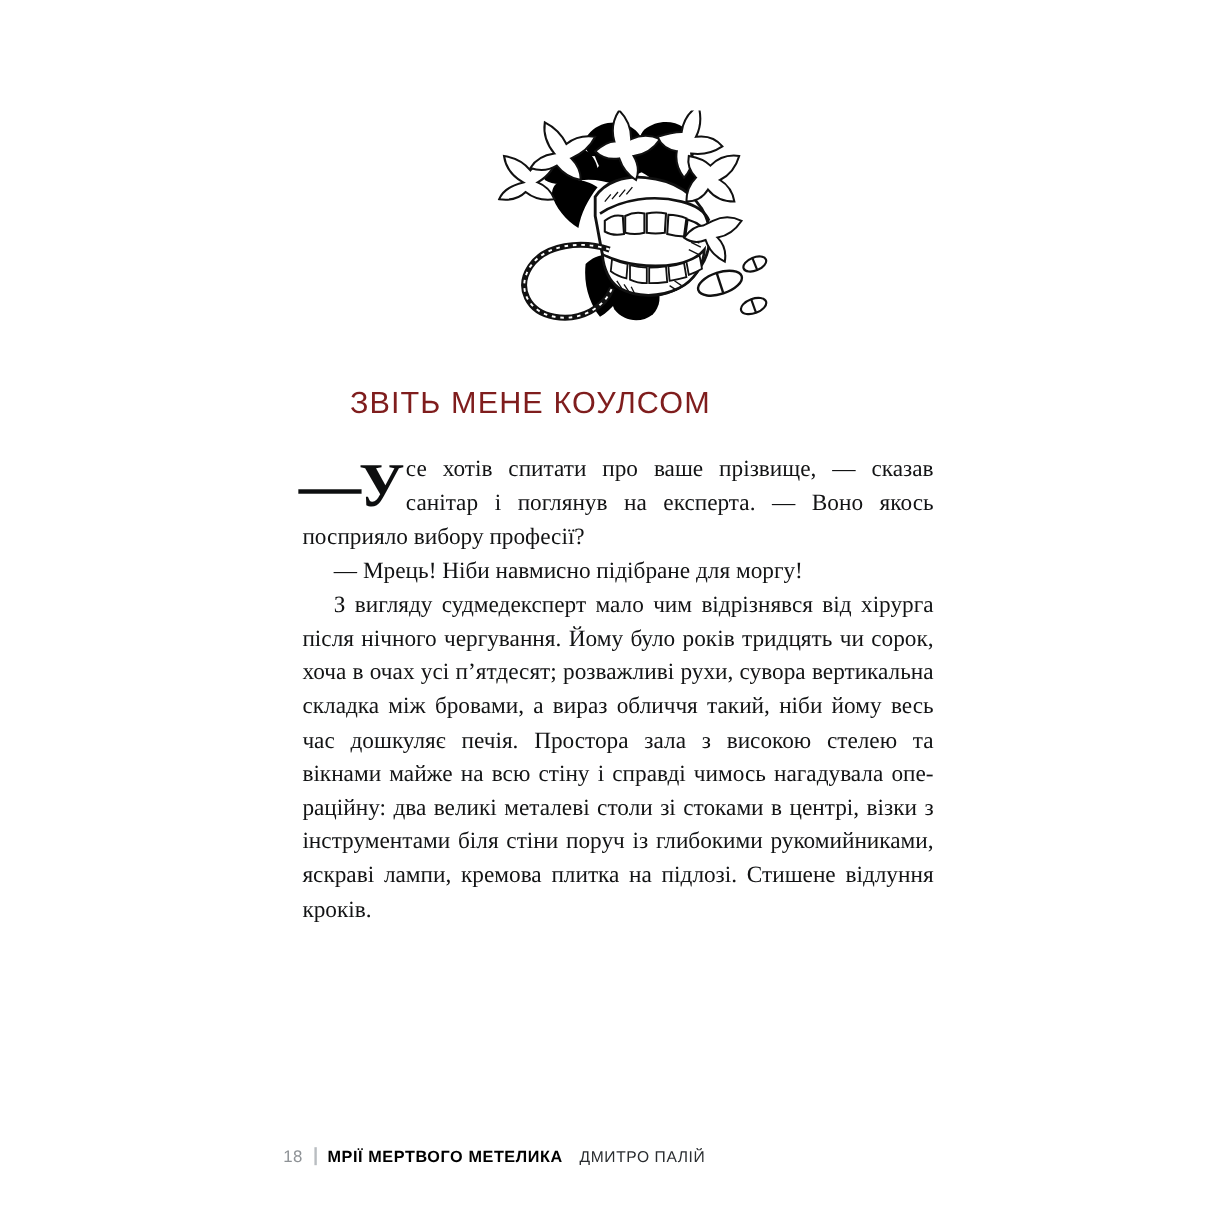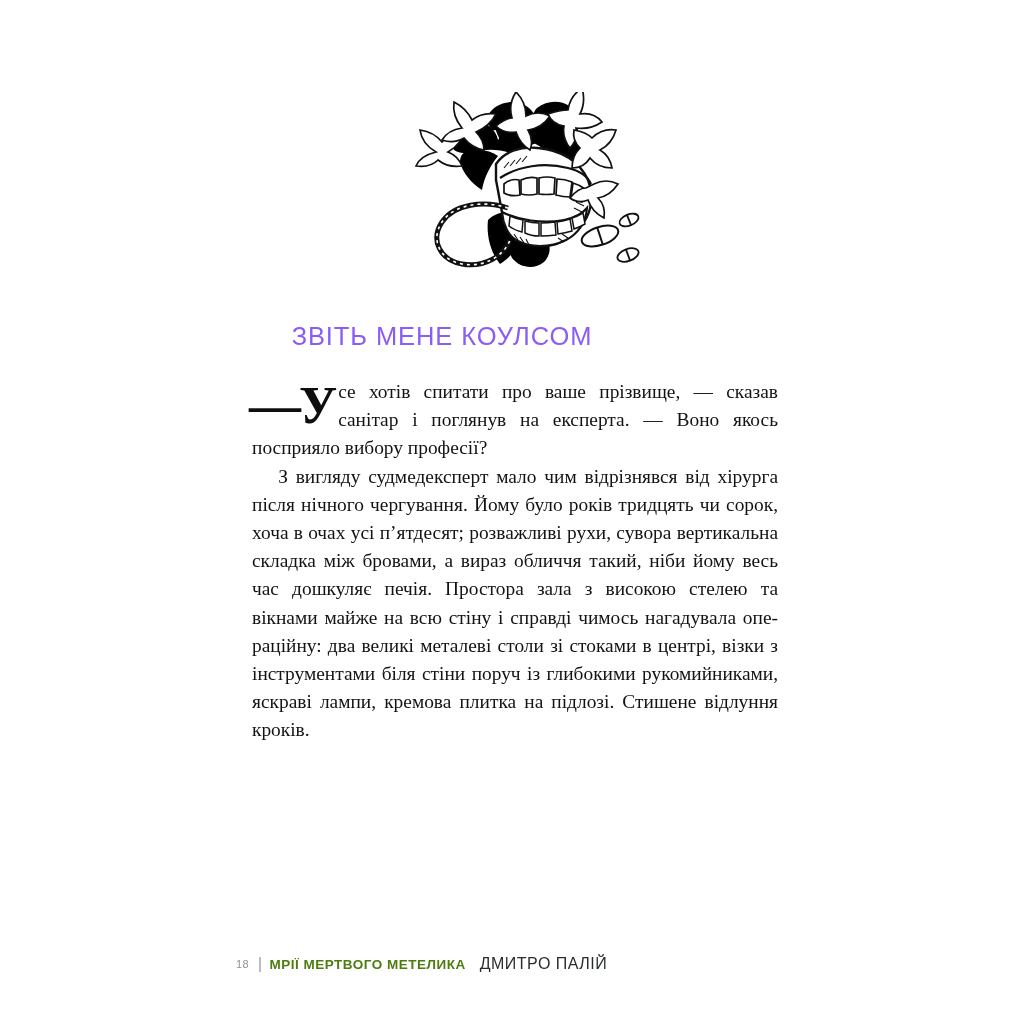--- a/index.html
+++ b/index.html
@@ -32,21 +32,21 @@
   #chapter-title {
     position: absolute;
     left: 0;
     top: 305px;
     width: 884px;
     text-align: center;
     font-family: "Liberation Sans", "DejaVu Sans", sans-serif;
     font-size: 25.5px;
     font-weight: 400;
     letter-spacing: 0.9px;
-    color: #8b5cf6;
+    color: #7f1d1d;
     line-height: 1.1;
     white-space: pre;
   }
 
   
   #body-column {
     position: absolute;
     left: 252px;
     top: 378px;
     width: 526px;
@@ -83,39 +83,39 @@
   #footer {
     position: absolute;
     left: 236px;
     top: 955px;
     display: flex;
     align-items: center;
     font-family: "Liberation Sans", "DejaVu Sans", sans-serif;
     white-space: pre;
   }
   #footer .page-num {
-    font-size: 11px;
+    font-size: 14px;
     color: #8e9296;
     letter-spacing: 0.4px;
   }
   #footer .sep {
     display: inline-block;
     width: 1.5px;
     height: 15px;
     background: #b9bdc1;
     margin: 0 9px 0 10px;
   }
   #footer .book-title {
     font-size: 13.5px;
     font-weight: 700;
-    color: #4d7c0f;
+    color: #000000;
     letter-spacing: 0.5px;
   }
   #footer .author {
-    font-size: 16px;
+    font-size: 13px;
     font-weight: 400;
     color: #2a2d30;
     letter-spacing: 0.5px;
     margin-left: 14px;
   }
 </style>
 </head>
 <body>
 
 <div id="page">
@@ -185,20 +185,21 @@
           <path d="M236 157 l0 12" stroke="#111" stroke-width="1.8" transform="rotate(-20 236 163)"></path>
         </g>
       </g>
     </svg>
   </div>
 
   <h1 id="chapter-title">ЗВІТЬ МЕНЕ КОУЛСОМ</h1>
 
   <div id="body-column">
     <p class="no-indent"><span class="dropcap"><span class="dash">—</span><span>У</span></span><span>се хотів спитати про ваше прізвище, — сказав санітар і поглянув на експерта. — Воно якось посприяло ви­бору професії?</span></p>
+    <p>— Мрець! Ніби навмисно підібране для моргу!</p>
     <p>З вигляду судмедексперт мало чим відрізнявся від хірурга після нічного чергування. Йому було років тридцять чи сорок, хоча в очах усі п’ятдесят; розважливі рухи, сувора вертикаль­на складка між бровами, а вираз обличчя такий, ніби йому весь час дошкуляє печія. Простора зала з високою стелею та вікнами майже на всю стіну і справді чимось нагадувала опе­раційну: два великі металеві столи зі стоками в центрі, візки з інструментами біля стіни поруч із глибокими рукомийника­ми, яскраві лампи, кремова плитка на підлозі. Стишене від­луння кроків.</p>
   </div>
 
   <div id="footer">
     <span class="page-num">18</span>
     <span class="sep"></span>
     <span class="book-title">МРІЇ МЕРТВОГО МЕТЕЛИКА</span>
     <span class="author">ДМИТРО ПАЛІЙ</span>
   </div>
 

